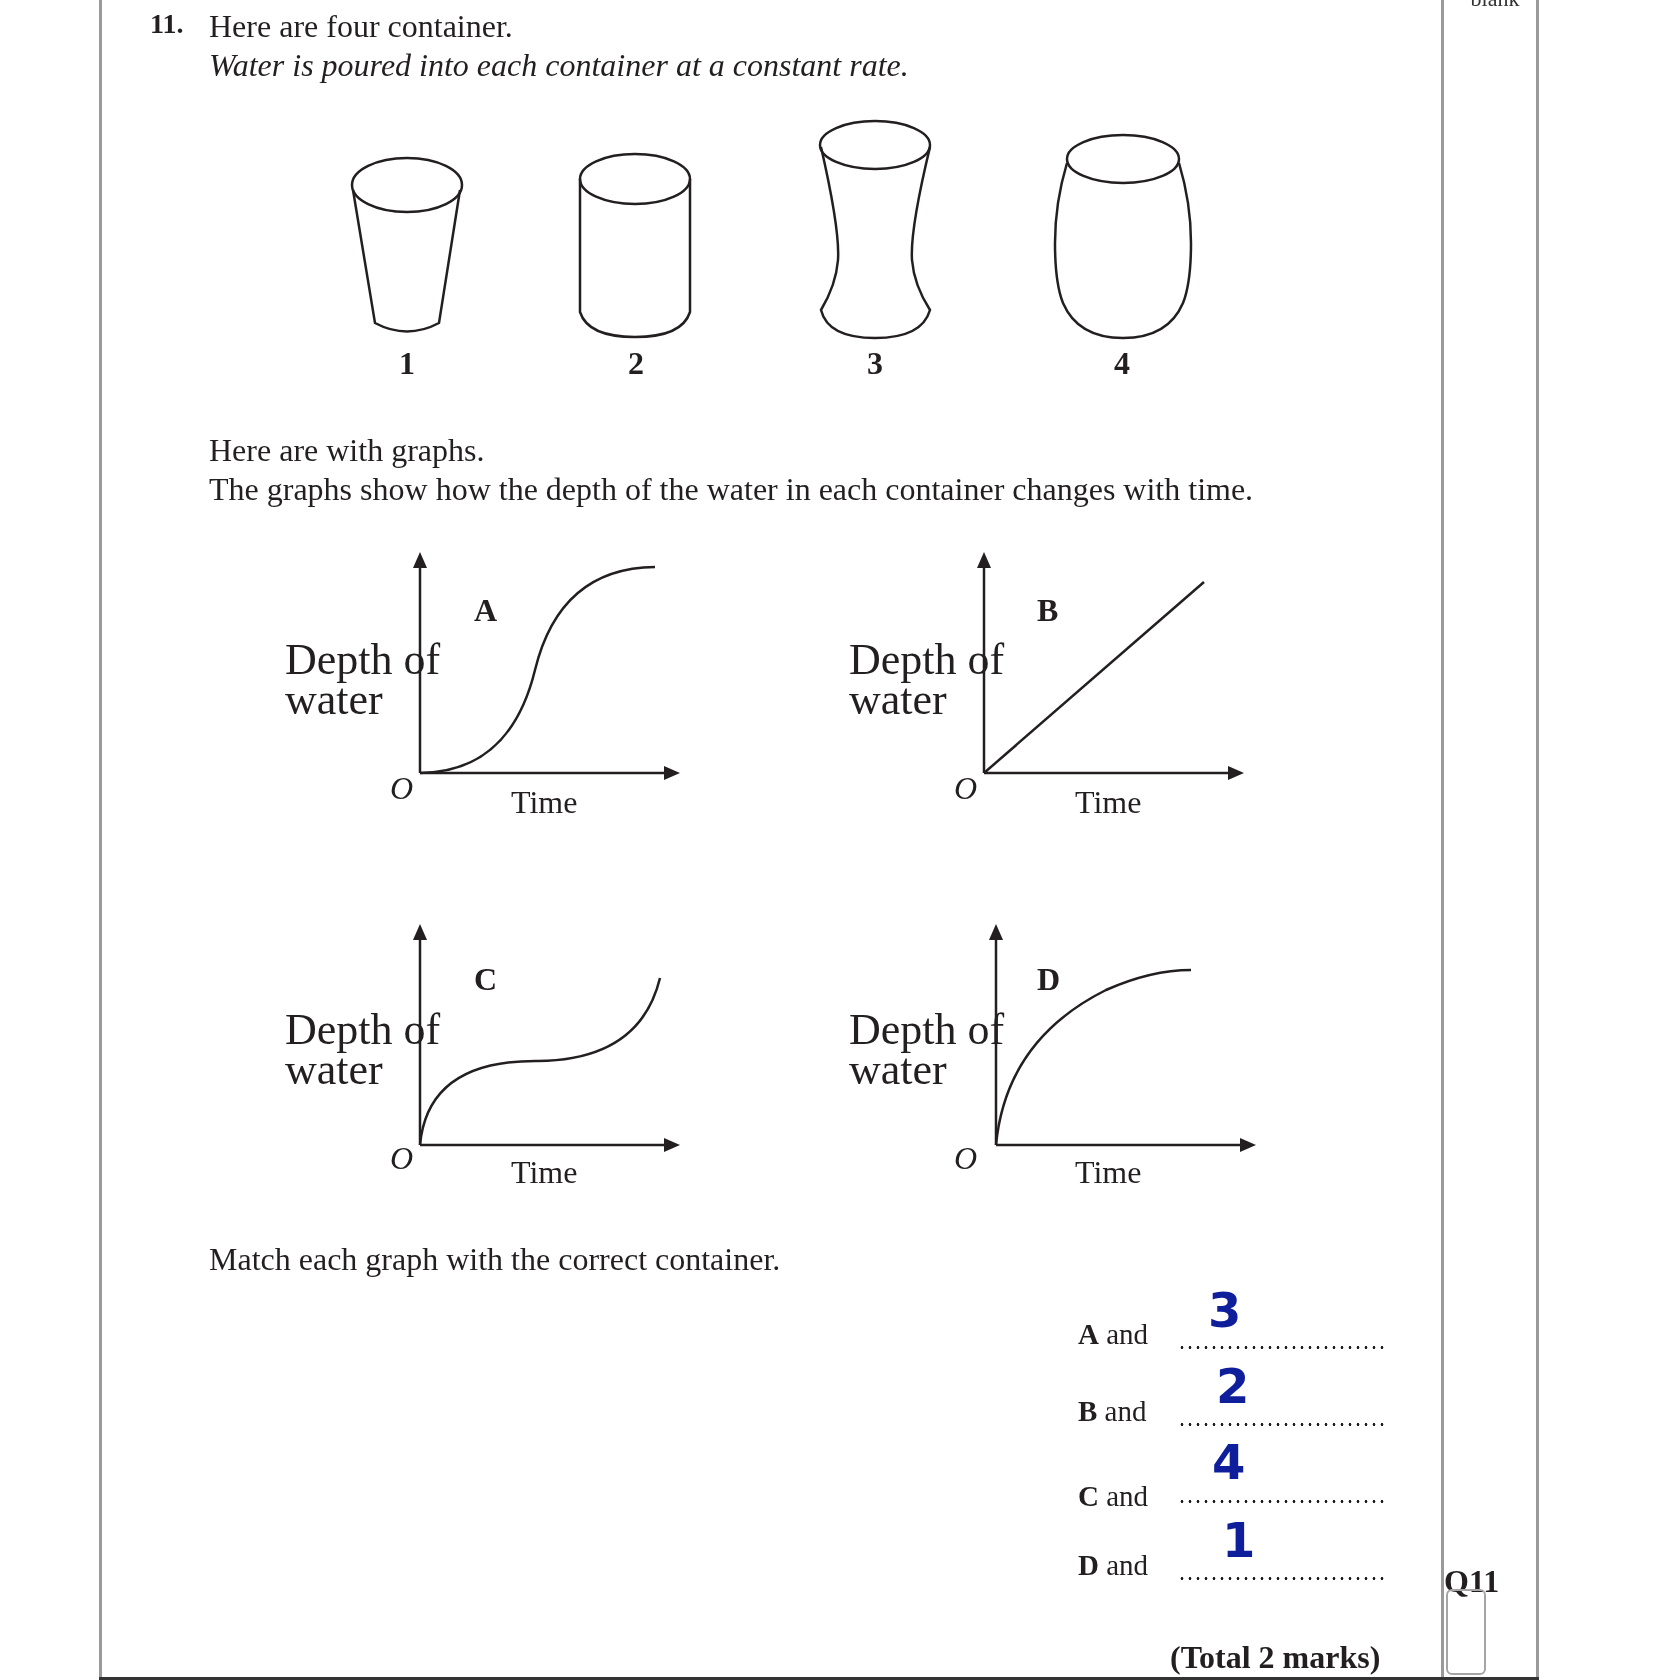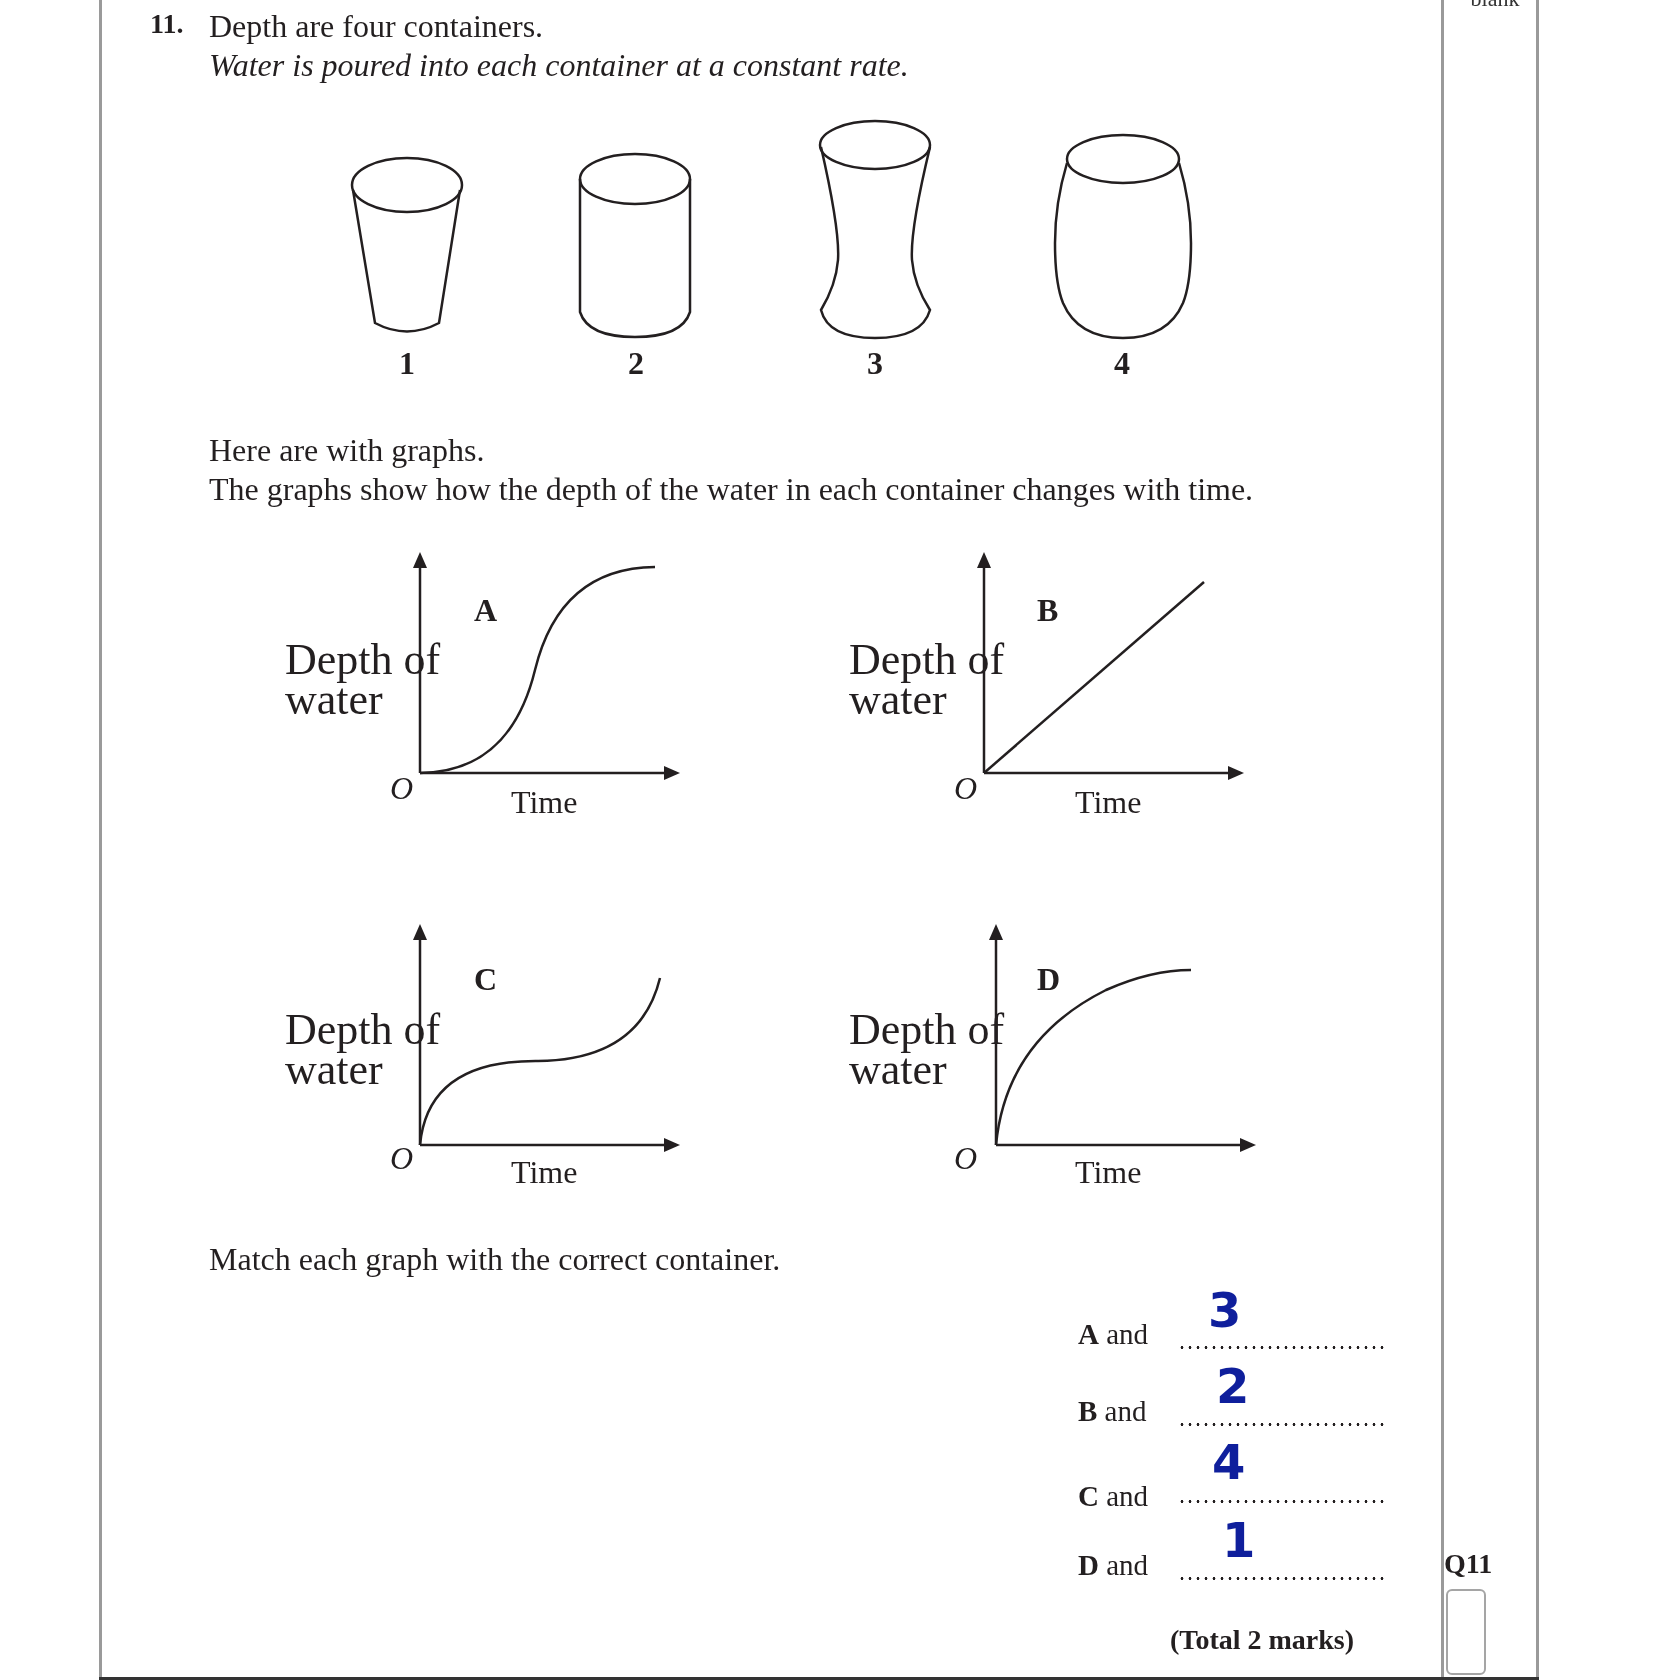--- a/index.html
+++ b/index.html
@@ -16,35 +16,35 @@
   .clabel { font-size:32px; font-weight:bold; width:40px; text-align:center; }
   .glabel { font-size:44px; line-height:40px; }
   .gletter { font-size:32px; font-weight:bold; }
   .ital { font-style:italic; font-size:32px; }
   .ans-row { font-size:29px; white-space:nowrap; }
   .ans-row b { font-weight:bold; }
   .dots { position:absolute; height:3px;
           background-image: radial-gradient(circle, #231f20 1.3px, transparent 1.6px);
           background-size:8px 3px; background-repeat:repeat-x; }
   .hand { font-family:"DejaVu Sans",sans-serif; color:#0f1f9c; font-size:48px; font-weight:bold; }
-  .qtag { font-size:28px; font-weight:bold; }
+  .qtag { font-size:32px; font-weight:bold;margin-top:15px; }
   .markbox { left:1446px; top:1589px; width:40px; height:86px; border:2px solid #a5a5a5; border-radius:6px; box-sizing:border-box; }
   svg { position:absolute; overflow:visible; }
 </style>
 </head>
 <body>
 
 <div class="abs border-left"></div>
 <div class="abs margin-inner"></div>
 <div class="abs border-right"></div>
 <div class="abs bottom-line"></div>
 <div class="abs top-clip">blank</div>
 
 <div class="abs qnum">11.</div>
-<div class="abs line" style="left:209px;top:8px;">Depth are four containers.</div>
+<div class="abs line" style="left:209px;top:8px;">Here are four container.</div>
 <div class="abs line" style="left:209px;top:47px;font-style:italic;">Water is poured into each container at a constant rate.</div>
 
 <div>
   <svg style="left:350px;top:155px;" width="115" height="180" viewBox="0 0 115 180">
     <ellipse cx="57" cy="30" rx="55" ry="27" fill="none" stroke="#231f20" stroke-width="2.5"></ellipse>
     <path d="M3 35 L25 168 Q57 185 89 168 L110 35" fill="none" stroke="#231f20" stroke-width="2.5"></path>
   </svg>
   <div class="abs clabel" style="left:387px;top:345px;">1</div>
 
   <svg style="left:578px;top:152px;" width="115" height="185" viewBox="0 0 115 185">

